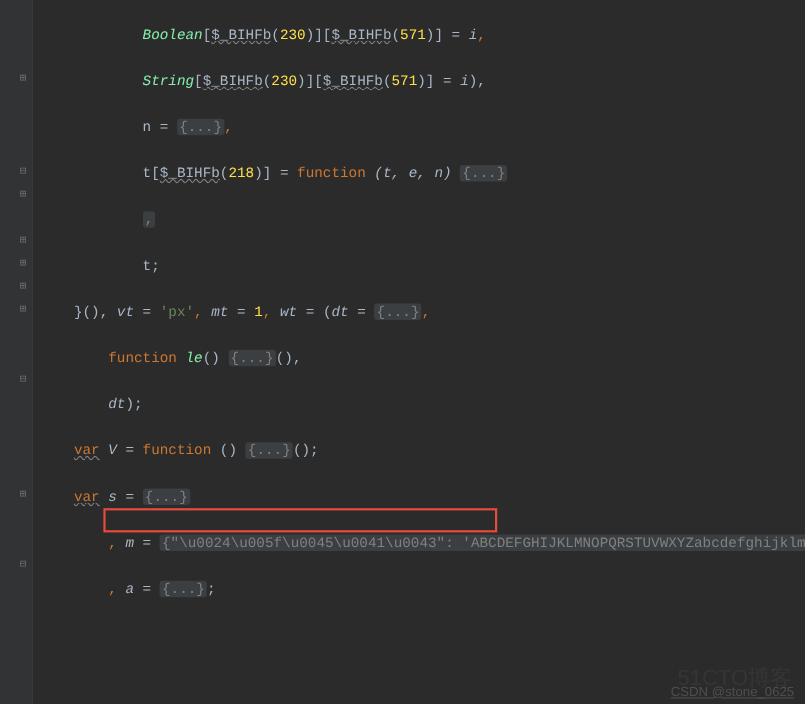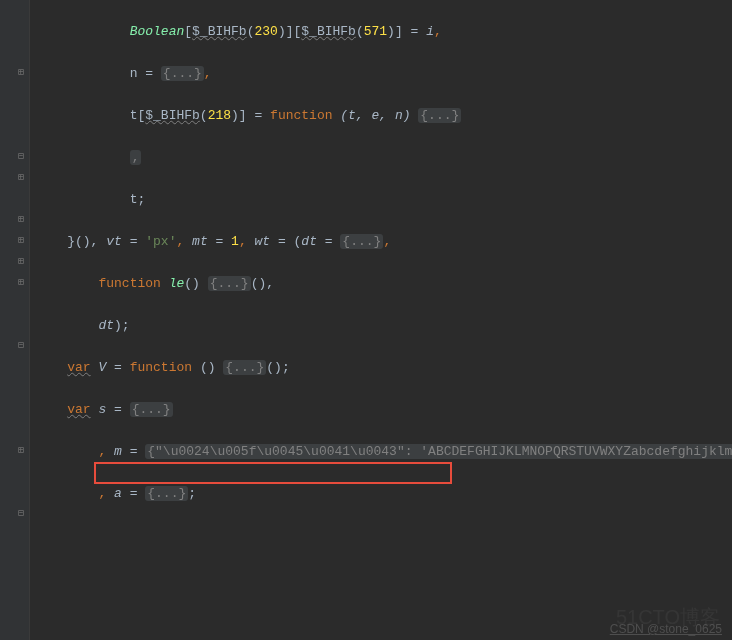--- a/index.html
+++ b/index.html
@@ -85,20 +85,21 @@
   <span class="fold" style="top:236px;">⊞</span>
   <span class="fold" style="top:257px;">⊞</span>
   <span class="fold" style="top:278px;">⊞</span>
   <span class="fold" style="top:341px;">⊟</span>
   <span class="fold" style="top:446px;">⊞</span>
   <span class="fold" style="top:509px;">⊟</span>
 </div>
 
 <div class="code">
 <div class="ln">            <span class="fn">Boolean</span><span>[</span><span class="warn">$_BIHFb</span><span>(</span><span class="num">230</span><span>)][</span><span class="warn">$_BIHFb</span><span>(</span><span class="num">571</span><span>)] = </span><span class="param">i</span><span class="kw">,</span></div>
+<div class="ln">            <span class="fn">String</span><span>[</span><span class="warn">$_BIHFb</span><span>(</span><span class="num">230</span><span>)][</span><span class="warn">$_BIHFb</span><span>(</span><span class="num">571</span><span>)] = </span><span class="param">i</span><span>),</span></div>
 <div class="ln">            <span>n = </span><span class="folded">{...}</span><span class="kw">,</span></div>
 <div class="ln">            <span>t[</span><span class="warn">$_BIHFb</span><span>(</span><span class="num">218</span><span>)] = </span><span class="kw">function </span><span class="param">(t, e, n) </span><span class="folded">{...}</span></div>
 <div class="ln">            <span class="folded">,</span></div>
 <div class="ln">            <span>t;</span></div>
 <div class="ln">    <span>}(), </span><span class="param">vt</span><span> = </span><span class="str">'px'</span><span class="kw">, </span><span class="param">mt</span><span> = </span><span class="num">1</span><span class="kw">, </span><span class="param">wt</span><span> = (</span><span class="param">dt</span><span> = </span><span class="folded">{...}</span><span class="kw">,</span></div>
 <div class="ln">        <span class="kw">function </span><span class="fn">le</span><span>() </span><span class="folded">{...}</span><span>(),</span></div>
 <div class="ln">        <span class="param">dt</span><span>);</span></div>
 <div class="ln">    <span class="kw warn">var</span><span> </span><span class="param">V</span><span> = </span><span class="kw">function </span><span>() </span><span class="folded">{...}</span><span>();</span></div>
 <div class="ln">    <span class="kw warn">var</span><span> </span><span class="param">s</span><span> = </span><span class="folded">{...}</span></div>
 <div class="ln">        <span class="kw">, </span><span class="param">m</span><span> = </span><span class="folded">{"\u0024\u005f\u0045\u0041\u0043": 'ABCDEFGHIJKLMNOPQRSTUVWXYZabcdefghijklmno</span></div>

